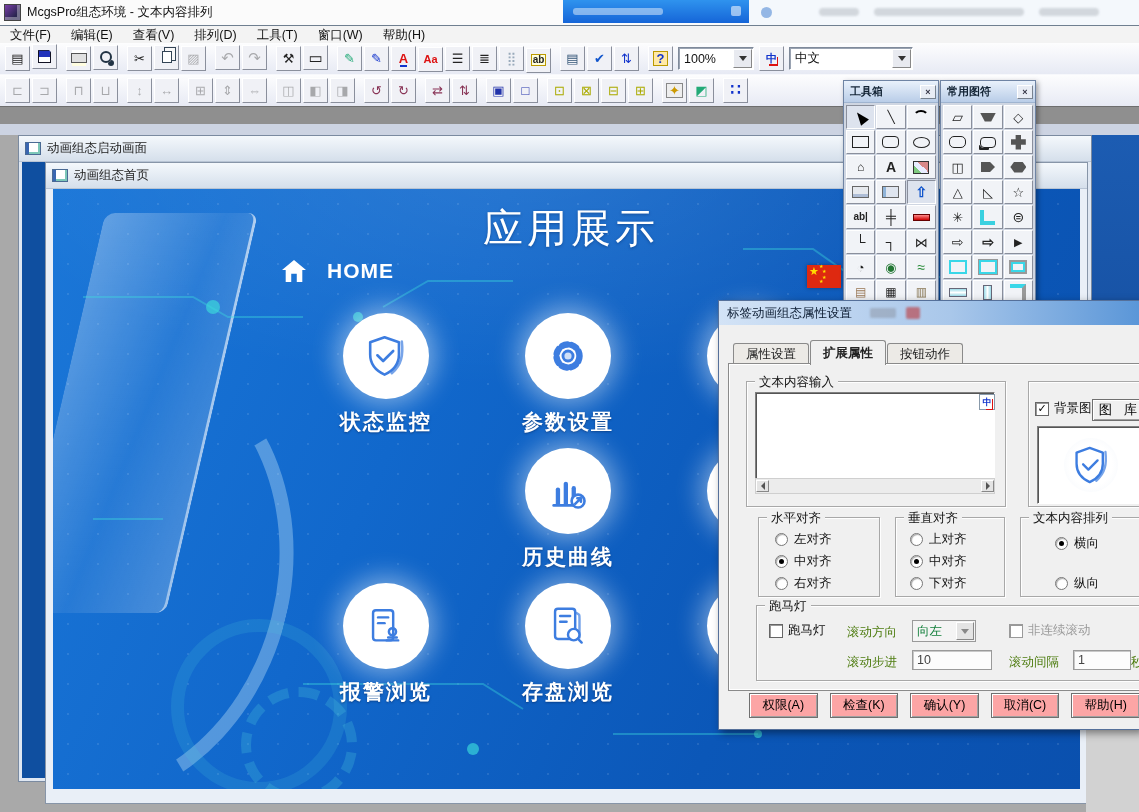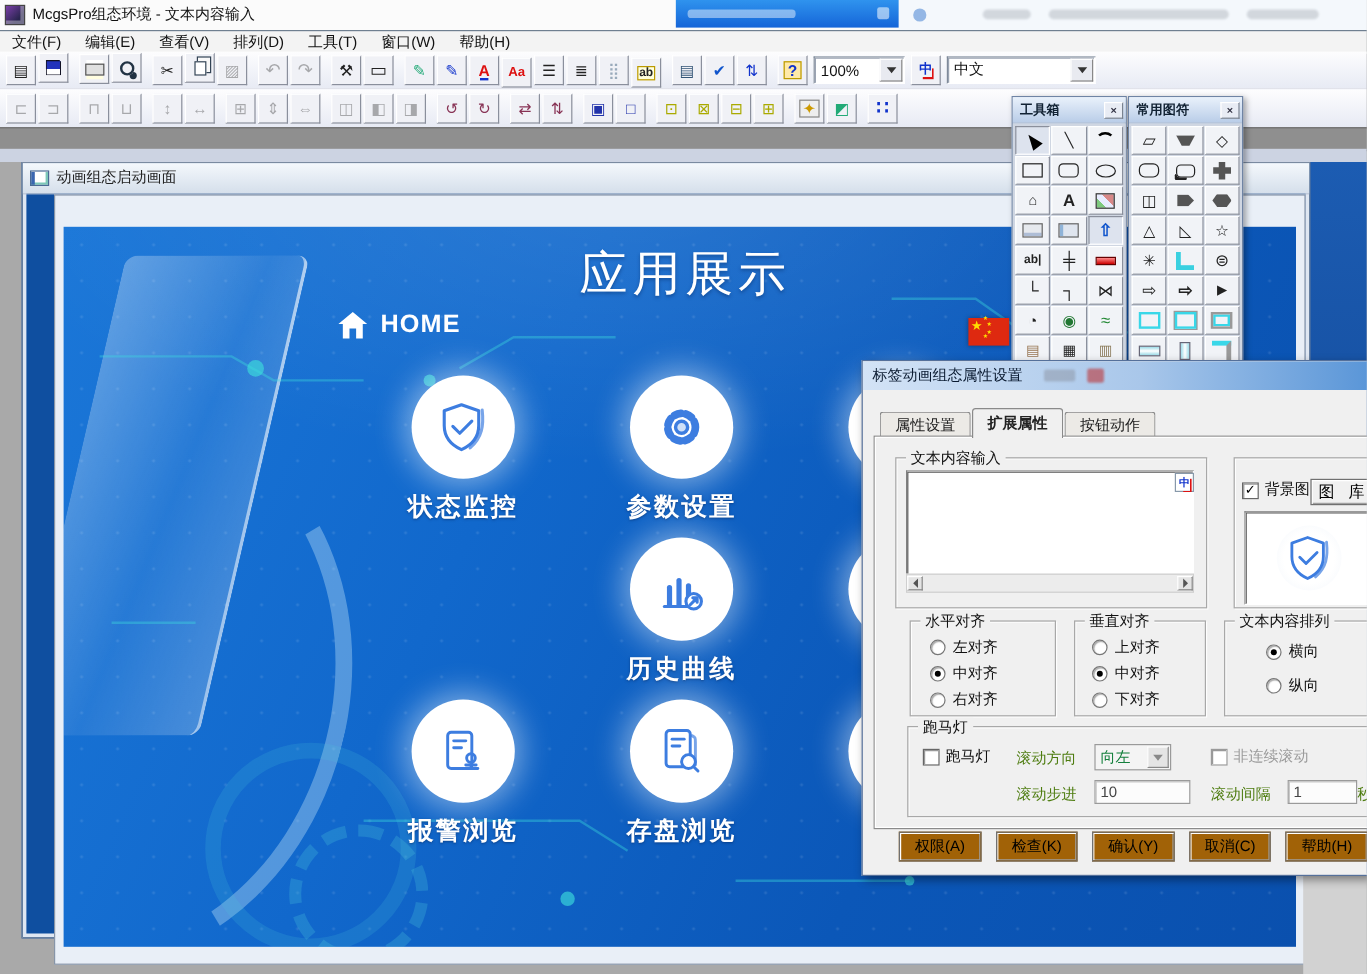--- a/index.html
+++ b/index.html
@@ -103,21 +103,21 @@
      background-size:auto,30px 30px,auto}
   .glass{position:absolute;left:6px;top:24px;width:150px;height:400px;transform:skewX(-13deg);
      background:linear-gradient(100deg,rgba(255,255,255,.30),rgba(255,255,255,.07) 55%,rgba(255,255,255,.22));
      border-right:3px solid rgba(255,255,255,.5);border-radius:10px}
   .bigarc{position:absolute;left:-150px;top:150px;width:360px;height:440px;border-radius:50%;
      border:14px solid transparent;border-right-color:rgba(220,245,255,.33);transform:rotate(14deg)}
   .ring1{position:absolute;left:118px;top:430px;width:150px;height:150px;border-radius:50%;border:13px solid rgba(80,200,220,.17)}
   .ring2{position:absolute;left:188px;top:498px;width:96px;height:96px;border-radius:50%;border:10px dashed rgba(80,200,220,.26)}
   .page-title{position:absolute;left:318px;top:12px;width:400px;text-align:center;color:#fff;
      font-family:"Liberation Serif","DejaVu Serif",serif;font-size:40px;letter-spacing:4px;text-shadow:0 1px 3px rgba(0,30,80,.4)}
-  .home{position:absolute;left:228px;top:70px;display:flex;align-items:center;gap:10px;color:#fff;font-weight:bold;font-size:21px;letter-spacing:1px}
+  .home{position:absolute;left:228px;top:70px;display:flex;align-items:center;gap:20px;color:#fff;font-weight:bold;font-size:21px;letter-spacing:1px}
   .flag{position:absolute;left:754px;top:76px;width:34px;height:23px;background:#de2910;box-shadow:0 0 4px rgba(0,0,0,.35)}
   .flag .s1{position:absolute;left:2px;top:0px;color:#ffde00;font-size:11px}
   .flag .s2{position:absolute;left:12px;top:-2px;color:#ffde00;font-size:5px}
   .flag .s3{position:absolute;left:15px;top:3px;color:#ffde00;font-size:5px}
   .flag .s4{position:absolute;left:15px;top:9px;color:#ffde00;font-size:5px}
   .flag .s5{position:absolute;left:12px;top:13px;color:#ffde00;font-size:5px}
   .tile{position:absolute;width:120px;text-align:center}
   .tile .circ{width:86px;height:86px;margin:0 auto;border-radius:50%;background:#fff;display:flex;align-items:center;justify-content:center;
      box-shadow:0 0 26px 6px rgba(255,255,255,.45)}
   .tile .tlabel{margin-top:9px;color:#fff;font-weight:bold;font-size:21px;letter-spacing:2px;text-shadow:0 1px 2px rgba(0,30,80,.5)}
@@ -224,21 +224,21 @@
   .radio{display:flex;align-items:center;gap:6px;margin:5px 0;cursor:default}
   .rdot{width:11px;height:11px;border-radius:50%;background:#fff;border:1px solid #777;box-shadow:inset 1px 1px 1px #aaa;position:relative}
   .radio.on .rdot::after{content:"";position:absolute;left:3px;top:3px;width:5px;height:5px;border-radius:50%;background:#000}
   .dis-label{color:#4d7c0f}
   .mini-combo{display:inline-flex;width:62px;height:20px;background:#f4f4f4;border:1px solid #9a9a9a;align-items:center}
   .mini-combo .cval{flex:1;padding:0 4px;color:#15803d}
   .mini-combo .cbtn{width:16px;height:16px;margin:1px;background:#e4e4e4;border:1px solid #fff;border-bottom-color:#888;border-right-color:#888;display:flex;align-items:center;justify-content:center}
   .mini-combo .cbtn::before{content:"";border:4px solid transparent;border-top:5px solid #888;margin-top:4px}
   .field{height:18px;background:#fcfcfc;border:1px solid #9a9a9a;box-shadow:inset 1px 1px 0 #c8c8c8;color:#444;padding:0 4px;display:inline-flex;align-items:center}
   .dbtn-row{position:absolute;left:0;top:392px;width:100%;display:flex;gap:12px;padding-left:30px;box-sizing:border-box}
-  .dbtn{width:74px;height:25px;background:#a16207;border:1px solid #707070;box-shadow:inset 1px 1px 0 #fff,inset -1px -1px 0 #a0a0a0;
+  .dbtn{width:74px;height:25px;background:#fca5a5;border:1px solid #707070;box-shadow:inset 1px 1px 0 #fff,inset -1px -1px 0 #a0a0a0;
         display:flex;align-items:center;justify-content:center;font-size:12.5px;padding:0}
   .gallery-btn{position:absolute;left:63px;top:17px;width:56px;height:22px;background:#f0f0f0;border:1px solid #707070;
         box-shadow:inset 1px 1px 0 #fff,inset -1px -1px 0 #a0a0a0;display:flex;align-items:center;justify-content:center;padding:0;letter-spacing:4px}
   .preview{position:absolute;left:8px;top:44px;width:106px;height:76px;display:flex;align-items:center;justify-content:center;background:#fff;
            border:1px solid #808080;border-bottom-color:#fff;border-right-color:#fff;box-shadow:inset 1px 1px 0 #555}
   .preview .halo{background:radial-gradient(circle,#fff 55%,#f2f6fb 100%);border-radius:50%;padding:6px;display:flex}
 
   .circuit{position:absolute;left:0;top:0;pointer-events:none}
 </style>
 </head>
@@ -251,21 +251,21 @@
 </div>
 <div class="abs bg-white-win">
   <span class="dot"></span>
   <i style="left:70px;top:8px;width:40px"></i>
   <i style="left:125px;top:8px;width:150px"></i>
   <i style="left:290px;top:8px;width:60px"></i>
 </div>
 
 <div class="abs titlebar">
   <span class="appico"></span>
-  <span>McgsPro组态环境 - 文本内容输入</span>
+  <span>McgsPro组态环境 - 文本内容排列</span>
 </div>
 
 <div class="abs menubar">
   <div class="menu-item"><span>文件(F)</span></div>
     <div class="menu-item"><span>编辑(E)</span></div>
     <div class="menu-item"><span>查看(V)</span></div>
     <div class="menu-item"><span>排列(D)</span></div>
     <div class="menu-item"><span>工具(T)</span></div>
     <div class="menu-item"><span>窗口(W)</span></div>
     <div class="menu-item"><span>帮助(H)</span></div>
@@ -391,20 +391,24 @@
 <div class="abs right-navy"></div>
 
 <div class="abs win-outer">
   <div class="wtitle">
     <span class="witico"></span>
     <span>动画组态启动画面</span>
   </div>
 </div>
 
 <div class="abs win-inner">
+  <div class="wtitle">
+    <span class="witico"></span>
+    <span>动画组态首页</span>
+  </div>
 
   <div class="canvas">
     <div class="glass"></div>
     <div class="bigarc"></div>
     <div class="ring1"></div>
     <div class="ring2"></div>
 
     <svg class="circuit" width="1027" height="600">
       <g fill="none" stroke="rgba(60,220,220,0.38)" stroke-width="2">
         <polyline points="30,108 140,108 175,128 250,128"></polyline>
@@ -780,21 +784,21 @@
       </div>
     </div>
 
     <div class="group" style="left:290px;top:152px;width:138px;height:78px">
       <span class="glabel">文本内容排列</span>
       <div style="position:absolute;left:34px;top:10px">
         <label class="radio on" style="margin:7px 0">
             <span class="rdot"></span>
             <span>横向</span>
           </label>
-          <label class="radio" style="margin:11px 0">
+          <label class="radio" style="margin:23px 0">
             <span class="rdot"></span>
             <span>纵向</span>
           </label>
       </div>
     </div>
 
     <div class="group" style="left:26px;top:240px;width:402px;height:74px">
       <span class="glabel">跑马灯</span>
       <label class="checkbox" style="position:absolute;left:12px;top:16px">
         <span class="cbox"></span>

